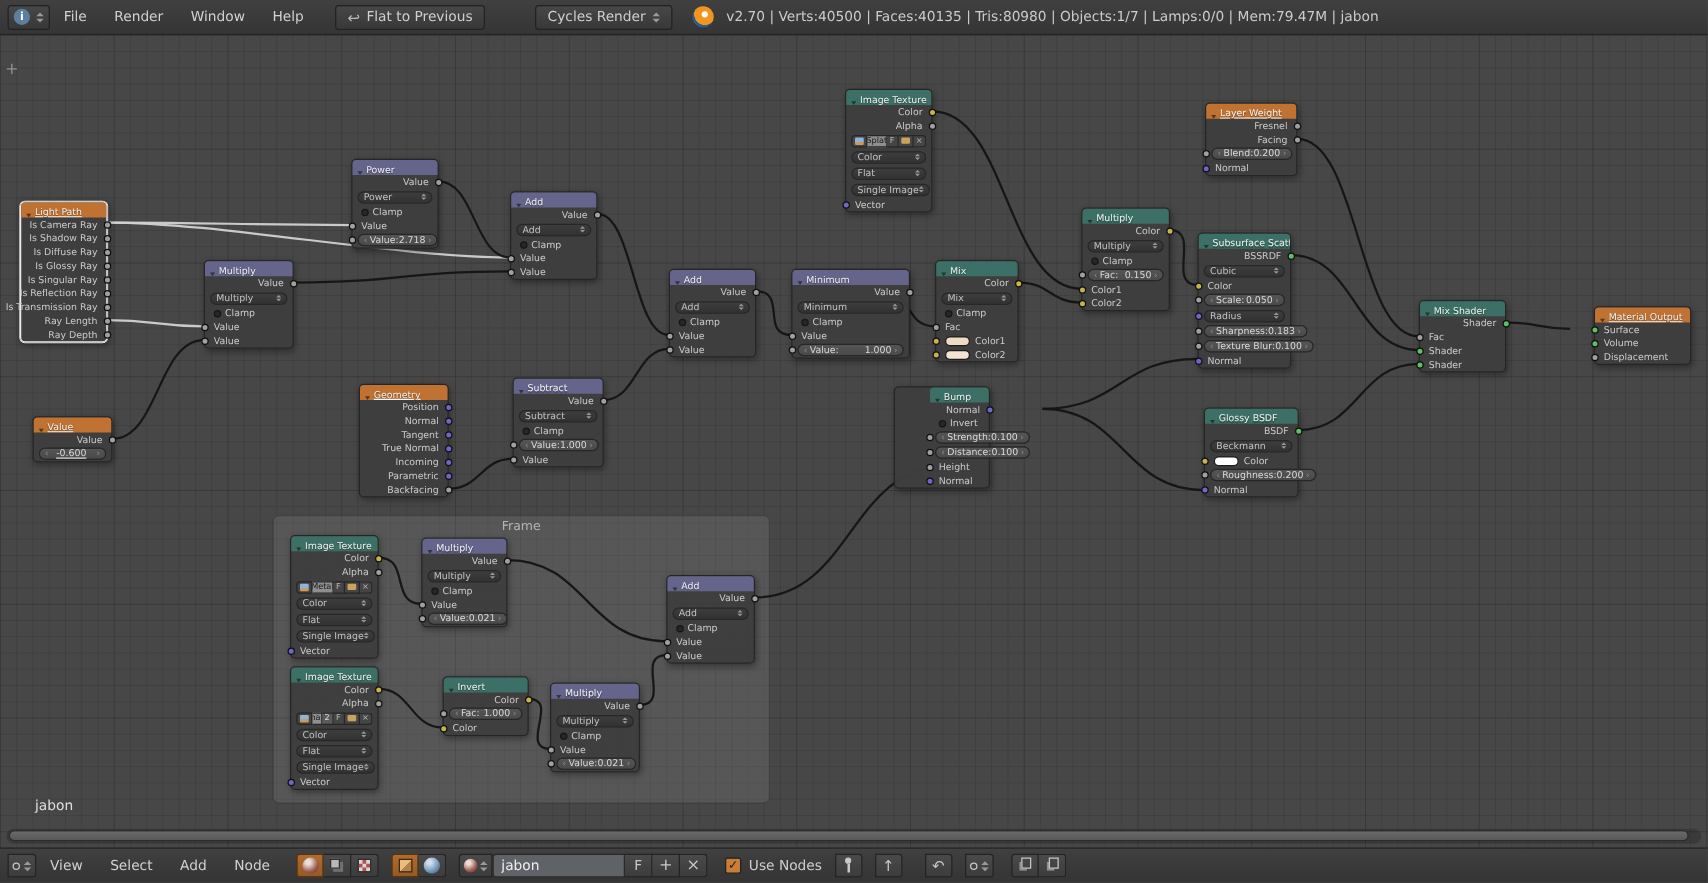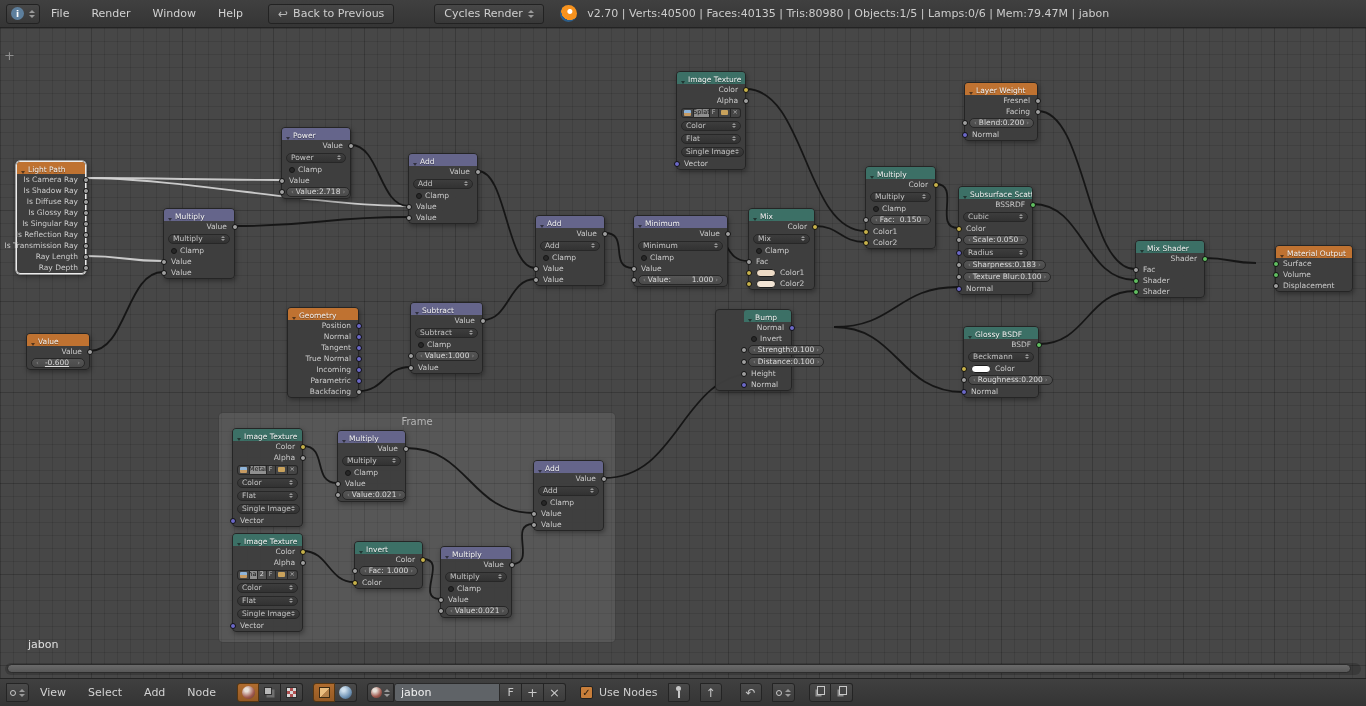--- a/index.html
+++ b/index.html
@@ -52,21 +52,21 @@
   .frame-label { position:absolute; top:3px; left:0; right:0; text-align:center;
     color:#b4b4b4; font-size:10px; }
 
   
   .node { position:absolute; background:rgba(62,62,62,.97); border:1px solid #252525;
     border-radius:4px; box-shadow:1px 2px 5px rgba(0,0,0,.35); color:#c9c9c9; font-size:7.5px; }
   .node.selected { border-color:#ececec; box-shadow:0 0 0 .5px #fff,1px 2px 6px rgba(0,0,0,.45); }
   .nhead { height:12px; display:flex; align-items:flex-end; gap:3px; padding:0 4px;
     border-radius:3px 3px 0 0; color:#f2f2f2; font-size:7.5px;
     text-shadow:0 1px 1px rgba(0,0,0,.45); white-space:nowrap; overflow:hidden; }
-  .h-orange { background:#bf7231; } .h-teal { background:#3c7066; } .h-purple { background:#65658b; }
+  .h-orange { background:#bf7231;text-decoration:underline; } .h-teal { background:#3c7066; } .h-purple { background:#65658b; }
   .tri { flex:none; width:0; height:0; border-left:2.5px solid transparent;
     border-right:2.5px solid transparent; border-top:3.5px solid rgba(15,15,15,.6); }
 
   .row { position:relative; height:11px; display:flex; align-items:center; padding:0 7px;
     line-height:1; white-space:nowrap; }
   .row.r-dd,.row.r-img { height:13px; padding:0 4px; }
   .row.r-sl { height:12px; padding:0 4px; }
   .row.r-out { justify-content:flex-end; }
   .lbl { color:#cbcbcb; }
 
@@ -148,31 +148,31 @@
         <b class="up"></b>
         <b class="dn"></b>
       </span>
   </div>
   <span class="menu">File</span>
   <span class="menu">Render</span>
   <span class="menu">Window</span>
   <span class="menu">Help</span>
   <div class="tb-btn back">
     <span class="i-back">↩</span>
-    <span>Back to Previous</span>
+    <span>Flat to Previous</span>
   </div>
   <div class="tb-btn engine">
     <span>Cycles Render</span>
     <span class="stp">
         <b class="up"></b>
         <b class="dn"></b>
       </span>
   </div>
   <span class="blender-logo"></span>
-  <span class="stats">v2.70 | Verts:40500 | Faces:40135 | Tris:80980 | Objects:1/5 | Lamps:0/6 | Mem:79.47M | jabon</span>
+  <span class="stats">v2.70 | Verts:40500 | Faces:40135 | Tris:80980 | Objects:1/7 | Lamps:0/0 | Mem:79.47M | jabon</span>
 </div>
 
 <div class="canvas-bg">
   <div class="corner-plus">+</div>
   <span class="watermark">jabon</span>
   <div class="hscroll">
       <div class="thumb"></div>
     </div>
 </div>
 

